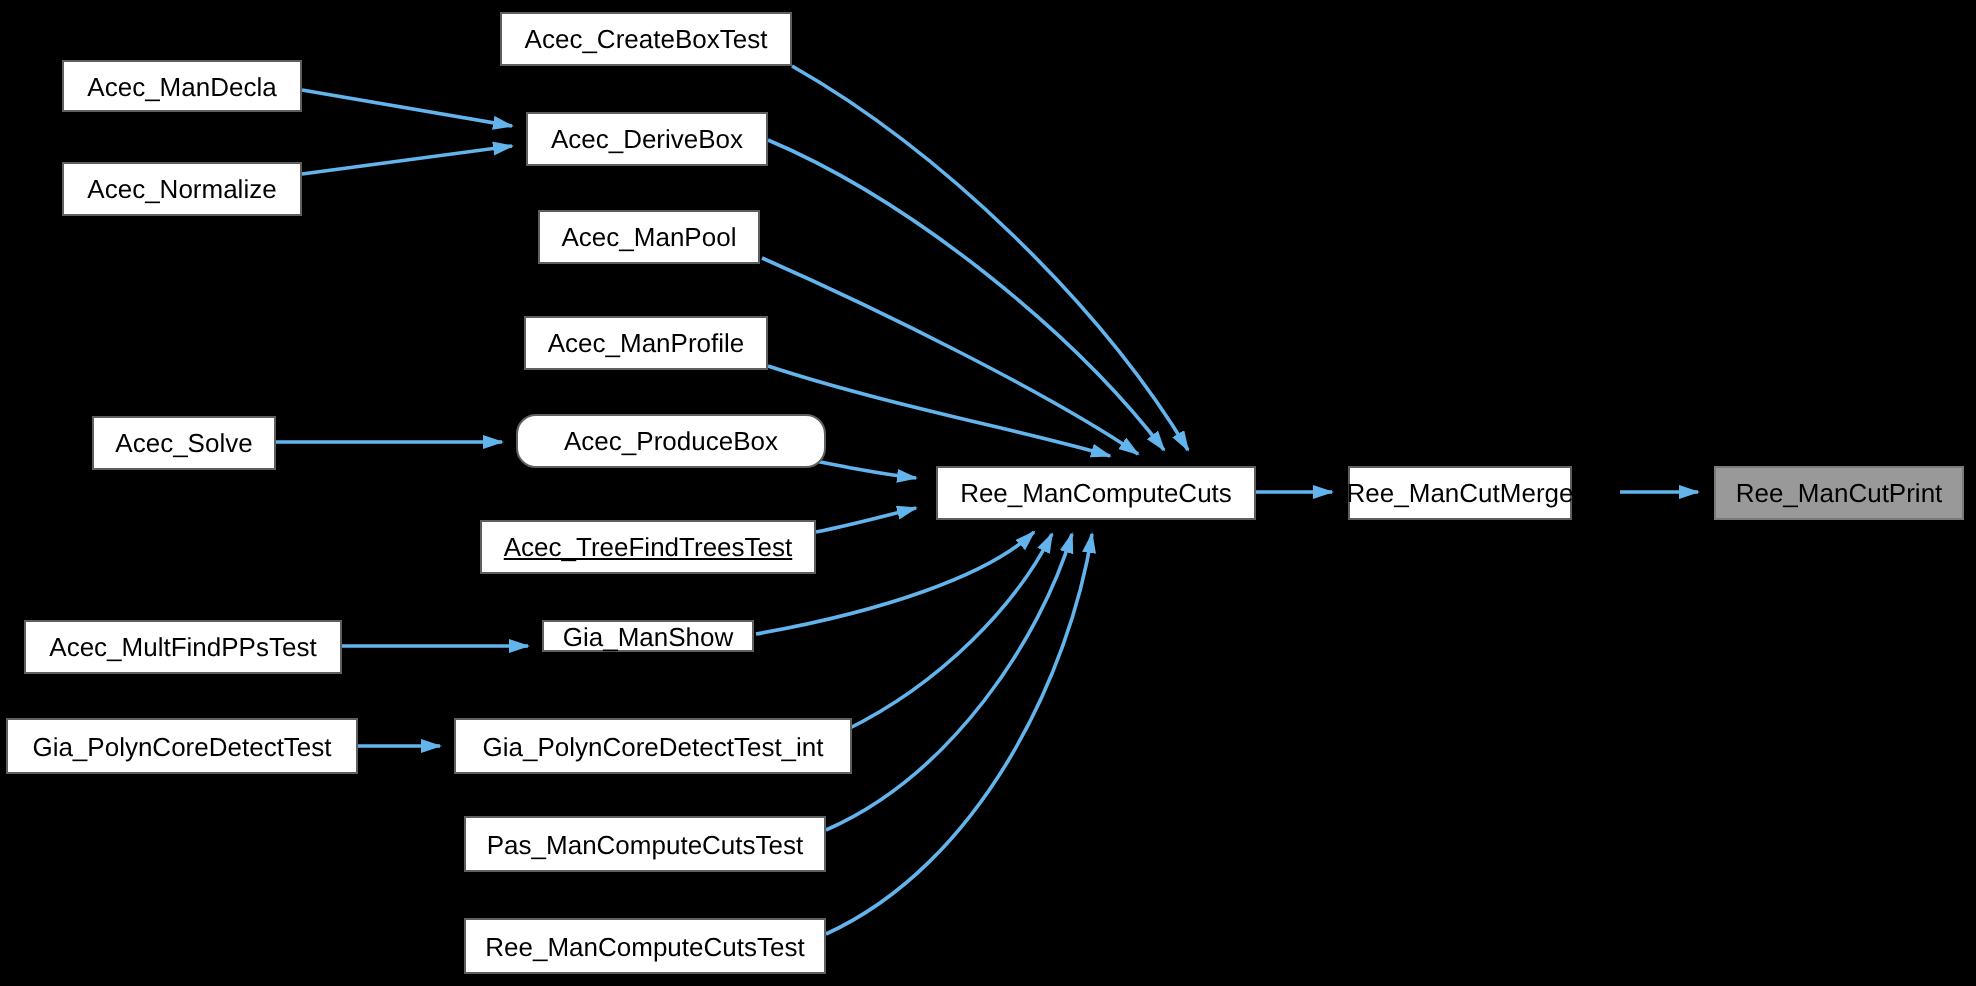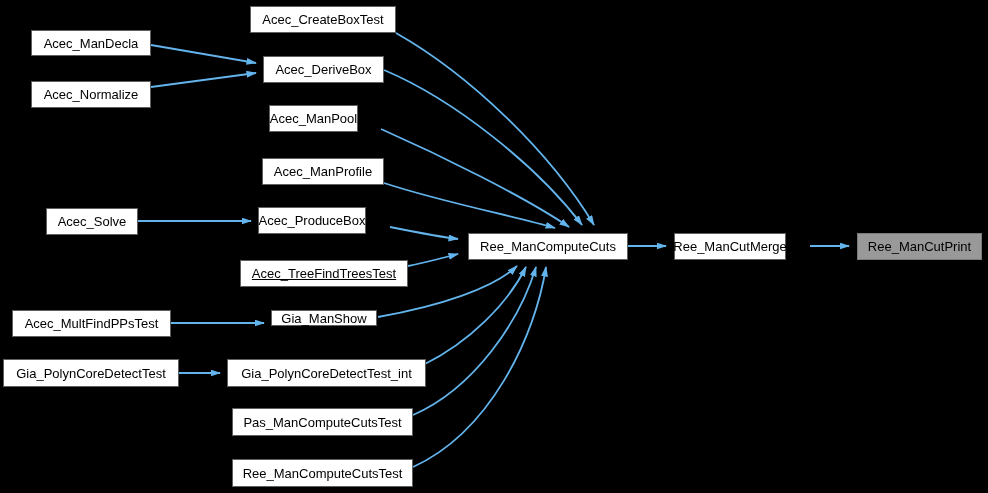--- a/index.html
+++ b/index.html
@@ -96,27 +96,27 @@
       </div>
       <div class="node" style="left: 3px; top: 359px; width: 176px; height: 28px;">
         <span>Gia_PolynCoreDetectTest</span>
       </div>
       <div class="node" style="left: 250px; top: 6px; width: 146px; height: 27px;">
         <span>Acec_CreateBoxTest</span>
       </div>
       <div class="node" style="left: 263px; top: 56px; width: 121px; height: 27px;">
         <span>Acec_DeriveBox</span>
       </div>
-      <div class="node" style="left: 269px; top: 105px; width: 89px; height: 27px;">
+      <div class="node" style="left: 269px; top: 105px; width: 111px; height: 27px;">
         <span>Acec_ManPool</span>
       </div>
       <div class="node" style="left: 262px; top: 158px; width: 122px; height: 27px;">
         <span>Acec_ManProfile</span>
       </div>
-      <div class="node" style="left: 258px; top: 207px; width: 108px; height: 27px;">
+      <div class="node" style="left: 258px; top: 207px; width: 155px; height: 27px; border-radius: 10px;">
         <span>Acec_ProduceBox</span>
       </div>
       <div class="node" style="left: 240px; top: 260px; width: 168px; height: 27px; text-decoration: underline;">
         <span>Acec_TreeFindTreesTest</span>
       </div>
       <div class="node" style="left: 271px; top: 310px; width: 106px; height: 16px;">
         <span>Gia_ManShow</span>
       </div>
       <div class="node" style="left: 227px; top: 359px; width: 199px; height: 28px;">
         <span>Gia_PolynCoreDetectTest_int</span>

